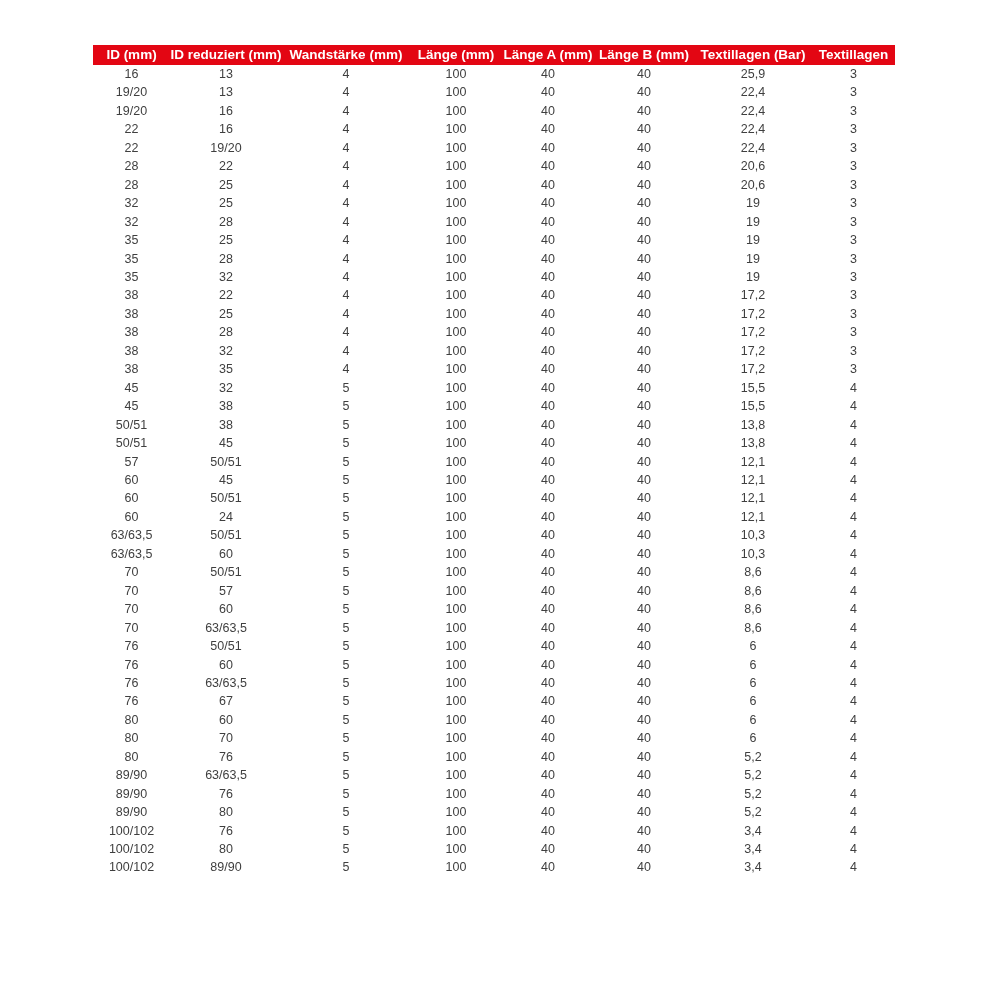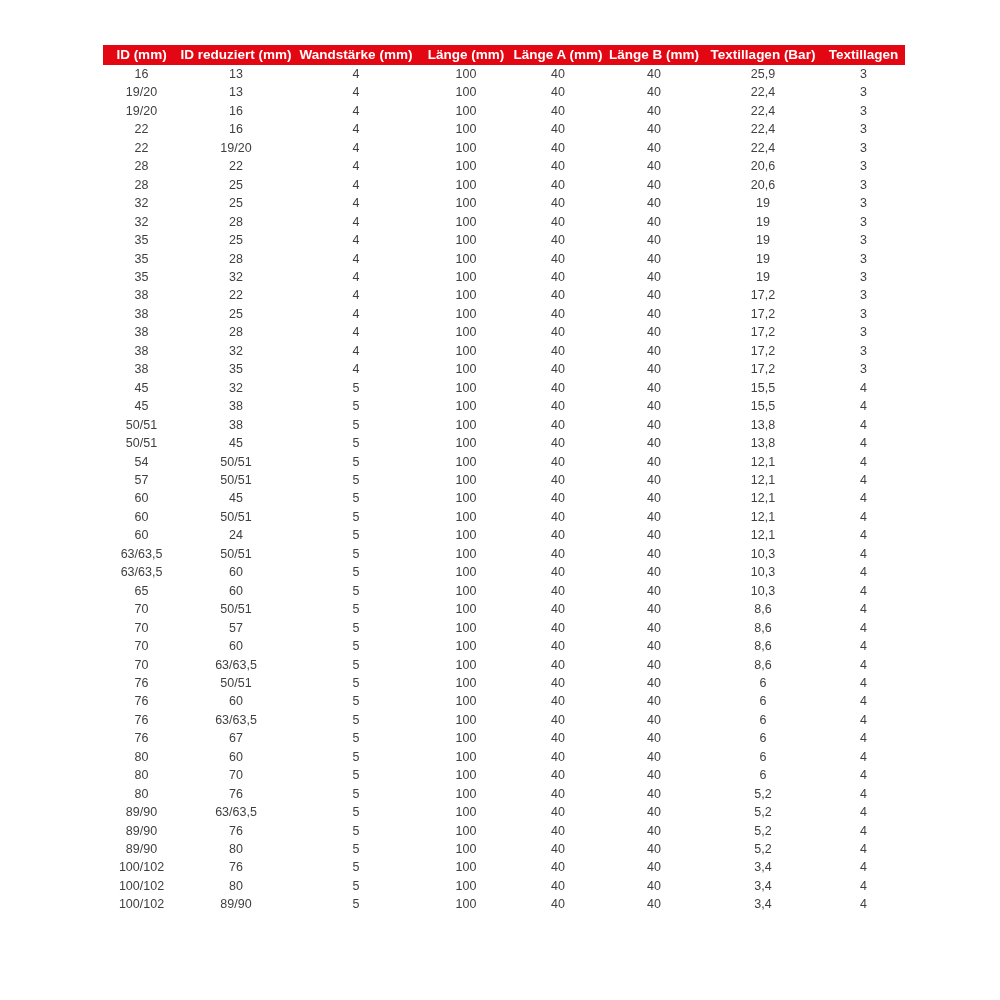--- a/index.html
+++ b/index.html
@@ -11,21 +11,21 @@
   html,body{margin:0;padding:0;}
   body{
     width:1000px;height:1000px;
     background:var(--page-bg);
     font-family:"Liberation Sans", sans-serif;
     position:relative;
     overflow:hidden;
   }
   .table-wrap{
     position:absolute;
-    left:103px;
+    left:93px;
     top:45px;
     width:802px;
   }
   table{
     border-collapse:collapse;
     table-layout:fixed;
     width:802px;
   }
   col.c0{width:77px}
   col.c1{width:112px}
@@ -289,91 +289,71 @@
           <td>50/51</td>
           <td>45</td>
           <td>5</td>
           <td>100</td>
           <td>40</td>
           <td>40</td>
           <td>13,8</td>
           <td>4</td>
         </tr>
         <tr>
-          <td>54</td>
+          <td>57</td>
           <td>50/51</td>
           <td>5</td>
           <td>100</td>
           <td>40</td>
           <td>40</td>
           <td>12,1</td>
           <td>4</td>
         </tr>
         <tr>
-          <td>57</td>
-          <td>50/51</td>
+          <td>60</td>
+          <td>45</td>
           <td>5</td>
           <td>100</td>
           <td>40</td>
           <td>40</td>
           <td>12,1</td>
           <td>4</td>
         </tr>
         <tr>
           <td>60</td>
-          <td>45</td>
+          <td>50/51</td>
           <td>5</td>
           <td>100</td>
           <td>40</td>
           <td>40</td>
           <td>12,1</td>
           <td>4</td>
         </tr>
         <tr>
           <td>60</td>
-          <td>50/51</td>
+          <td>24</td>
           <td>5</td>
           <td>100</td>
           <td>40</td>
           <td>40</td>
           <td>12,1</td>
           <td>4</td>
         </tr>
         <tr>
-          <td>60</td>
-          <td>24</td>
-          <td>5</td>
-          <td>100</td>
-          <td>40</td>
-          <td>40</td>
-          <td>12,1</td>
-          <td>4</td>
-        </tr>
-        <tr>
           <td>63/63,5</td>
           <td>50/51</td>
           <td>5</td>
           <td>100</td>
           <td>40</td>
           <td>40</td>
           <td>10,3</td>
           <td>4</td>
         </tr>
         <tr>
           <td>63/63,5</td>
-          <td>60</td>
-          <td>5</td>
-          <td>100</td>
-          <td>40</td>
-          <td>40</td>
-          <td>10,3</td>
-          <td>4</td>
-        </tr>
-        <tr>
-          <td>65</td>
           <td>60</td>
           <td>5</td>
           <td>100</td>
           <td>40</td>
           <td>40</td>
           <td>10,3</td>
           <td>4</td>
         </tr>
         <tr>
           <td>70</td>

